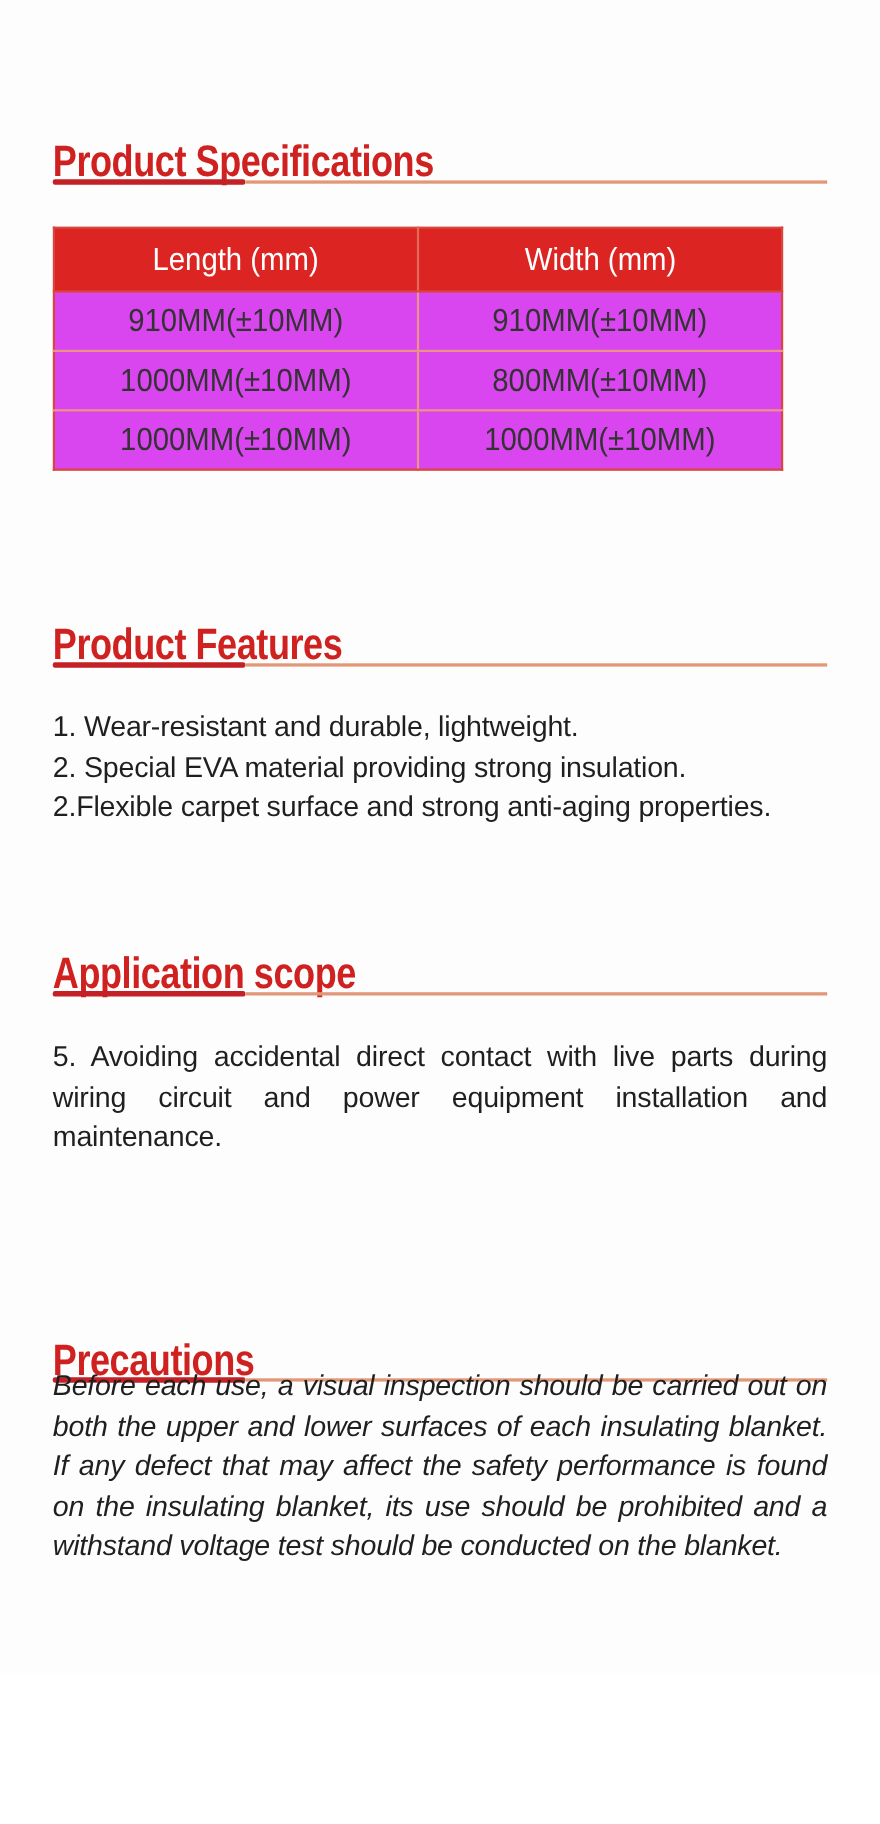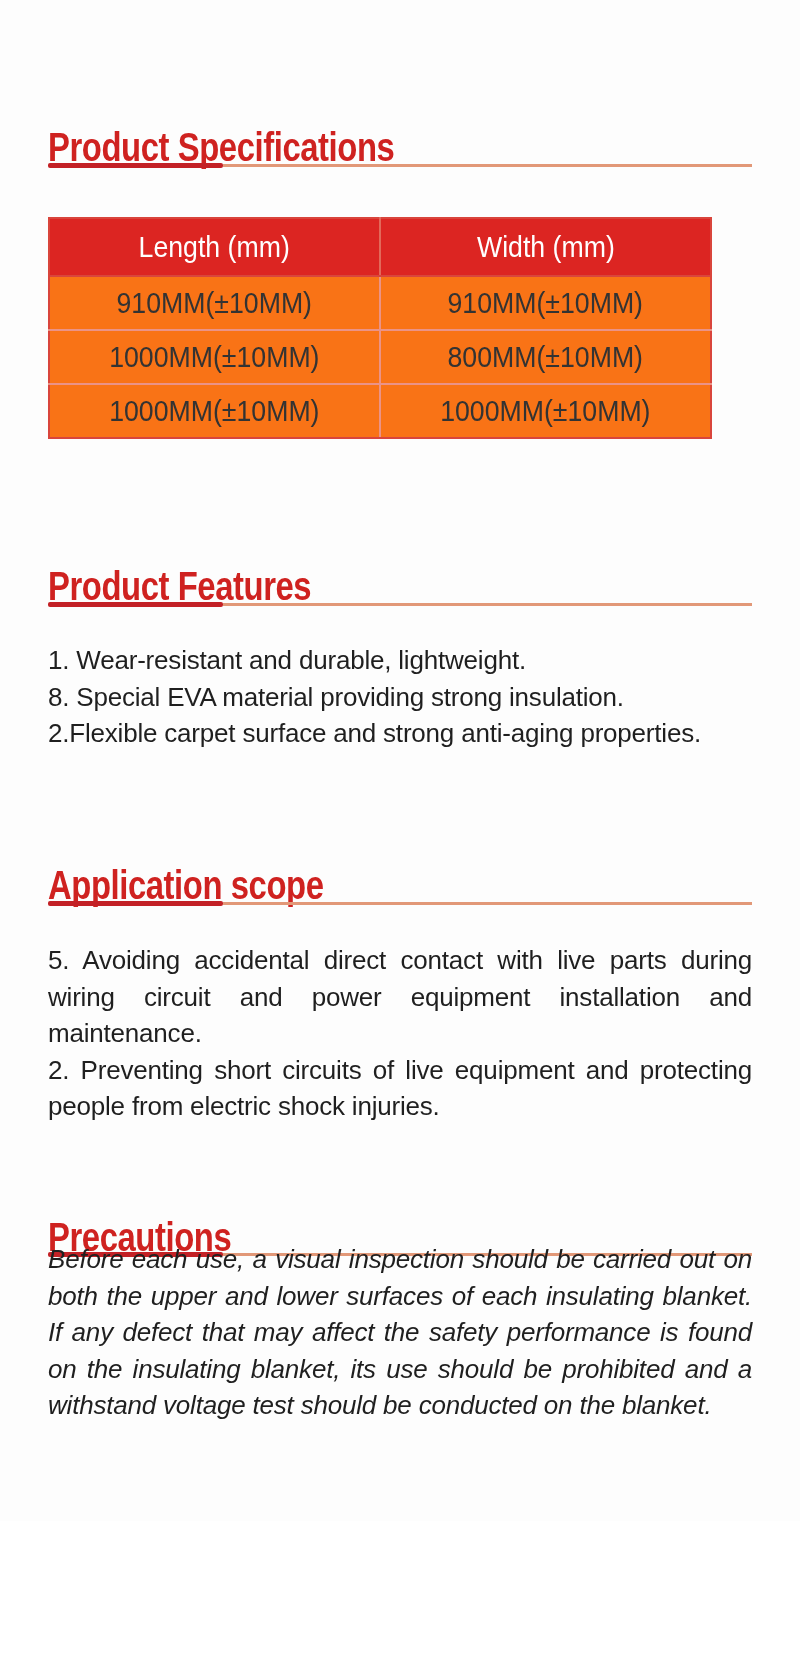--- a/index.html
+++ b/index.html
@@ -45,21 +45,21 @@
   .divider .thin {
     flex: 1;
     height: 3px;
     margin-top: 1px;
     background: #e29878;
   }
 
   
   .spec-table {
     left: 48px;
-    top: 217px;
+    top: 206px;
     width: 664px;
     border-collapse: collapse;
     table-layout: fixed;
   }
   .spec-table th, .spec-table td {
     width: 50%;
     text-align: center;
     vertical-align: middle;
     padding: 0;
   }
@@ -72,21 +72,21 @@
     border: 2px solid #d9453c;
     border-left-color: #e2695a;
     border-right-color: #e2695a;
   }
   .spec-table th:first-child { border-left-color: #d9453c; }
   .spec-table th:last-child  { border-right-color: #d9453c; }
   .spec-table td {
     height: 52px;
     font-size: 29px;
     color: #333333;
-    background: #f97316;
+    background: #d946ef;
     border: 2px solid #eb9387;
   }
   .spec-table tr td:first-child { border-left-color: #d9453c; }
   .spec-table tr td:last-child  { border-right-color: #d9453c; }
   .spec-table tr:last-child td  { border-bottom-color: #d9453c; }
   .cell-text {
     display: inline-block;
     transform: scaleX(0.92);
     transform-origin: center center;
     white-space: nowrap;
@@ -154,34 +154,33 @@
 
   <h2 class="abs section-title" style="top:529px;">Product Features</h2>
 
   <div class="abs divider" style="top:602px;">
     <div class="thick"></div>
     <div class="thin"></div>
   </div>
 
   <div class="abs body-text" style="top:642px;">
     <p class="para">1. Wear-resistant and durable, lightweight.</p>
-    <p class="para">8. Special EVA material providing strong insulation.</p>
+    <p class="para">2. Special EVA material providing strong insulation.</p>
     <p class="para">2.Flexible carpet surface and strong anti-aging properties.</p>
   </div>
 
   <h2 class="abs section-title" style="top:828px;">Application scope</h2>
 
   <div class="abs divider" style="top:901px;">
     <div class="thick"></div>
     <div class="thin"></div>
   </div>
 
   <div class="abs body-text" style="top:942px;">
     <p class="para">5. Avoiding accidental direct contact with live parts during wiring circuit and power equipment installation and maintenance.</p>
-    <p class="para">2. Preventing short circuits of live equipment and protecting people from electric shock injuries.</p>
   </div>
 
   <h2 class="abs section-title" style="top:1180px;">Precautions</h2>
 
   <div class="abs divider" style="top:1252px;">
     <div class="thick"></div>
     <div class="thin"></div>
   </div>
 
   <div class="abs body-text" style="top:1241px;font-style:italic;">

